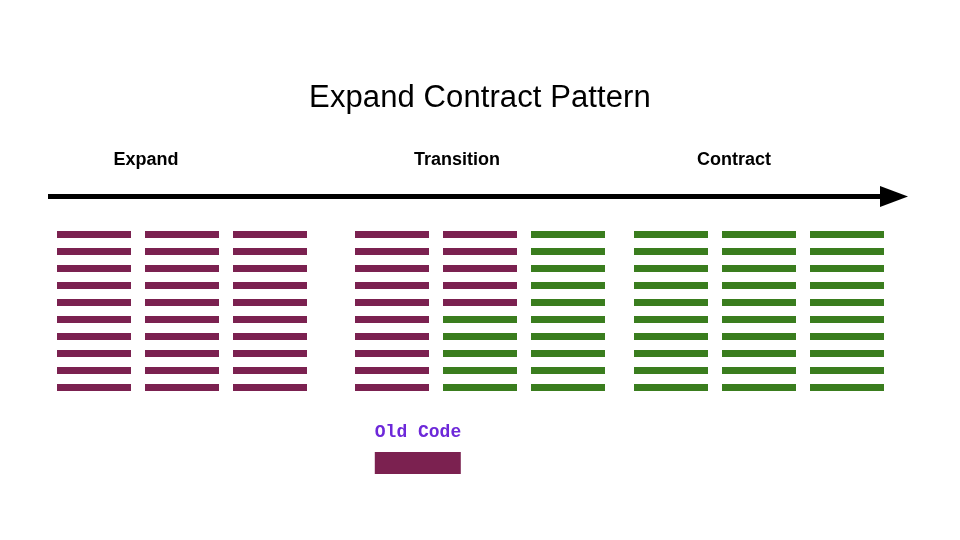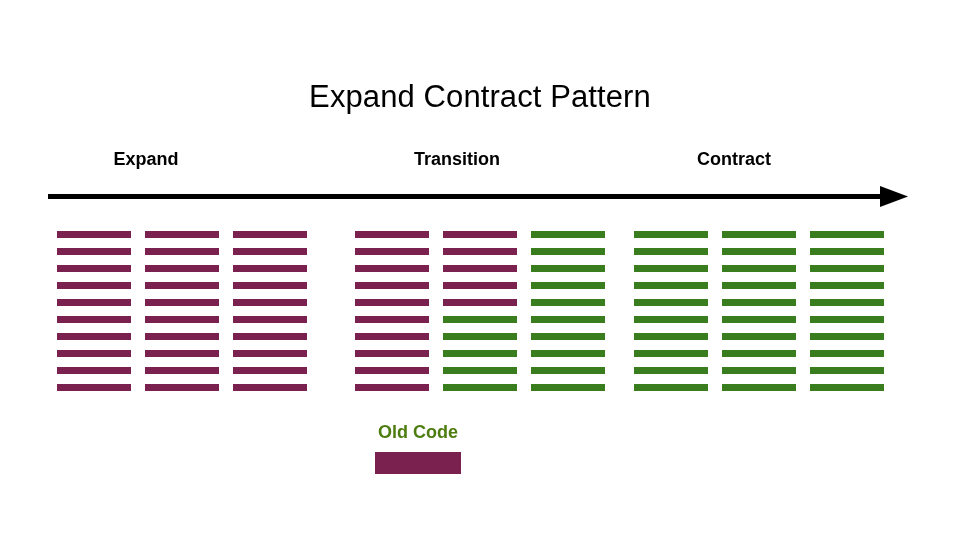--- a/index.html
+++ b/index.html
@@ -233,18 +233,18 @@
         <div class="code-bar" style="background: rgb(58, 125, 30);"></div>
         <div class="code-bar" style="background: rgb(58, 125, 30);"></div>
         <div class="code-bar" style="background: rgb(58, 125, 30);"></div>
         <div class="code-bar" style="background: rgb(58, 125, 30);"></div>
         <div class="code-bar" style="background: rgb(58, 125, 30);"></div>
       </div>
     </div>
 
   <div class="legend" id="legend">
       <div class="legend-item" style="left: 418px;">
-        <div class="legend-text" style="color: #4d7c0f;">Old Code</div>
+        <div class="legend-text" style="color: #6d28d9; font-family: Liberation Mono, monospace;">Old Code</div>
         <div class="legend-swatch" style="background: rgb(123, 33, 80);"></div>
       </div>
     </div>
 
 </div>
 
 </body></html>

